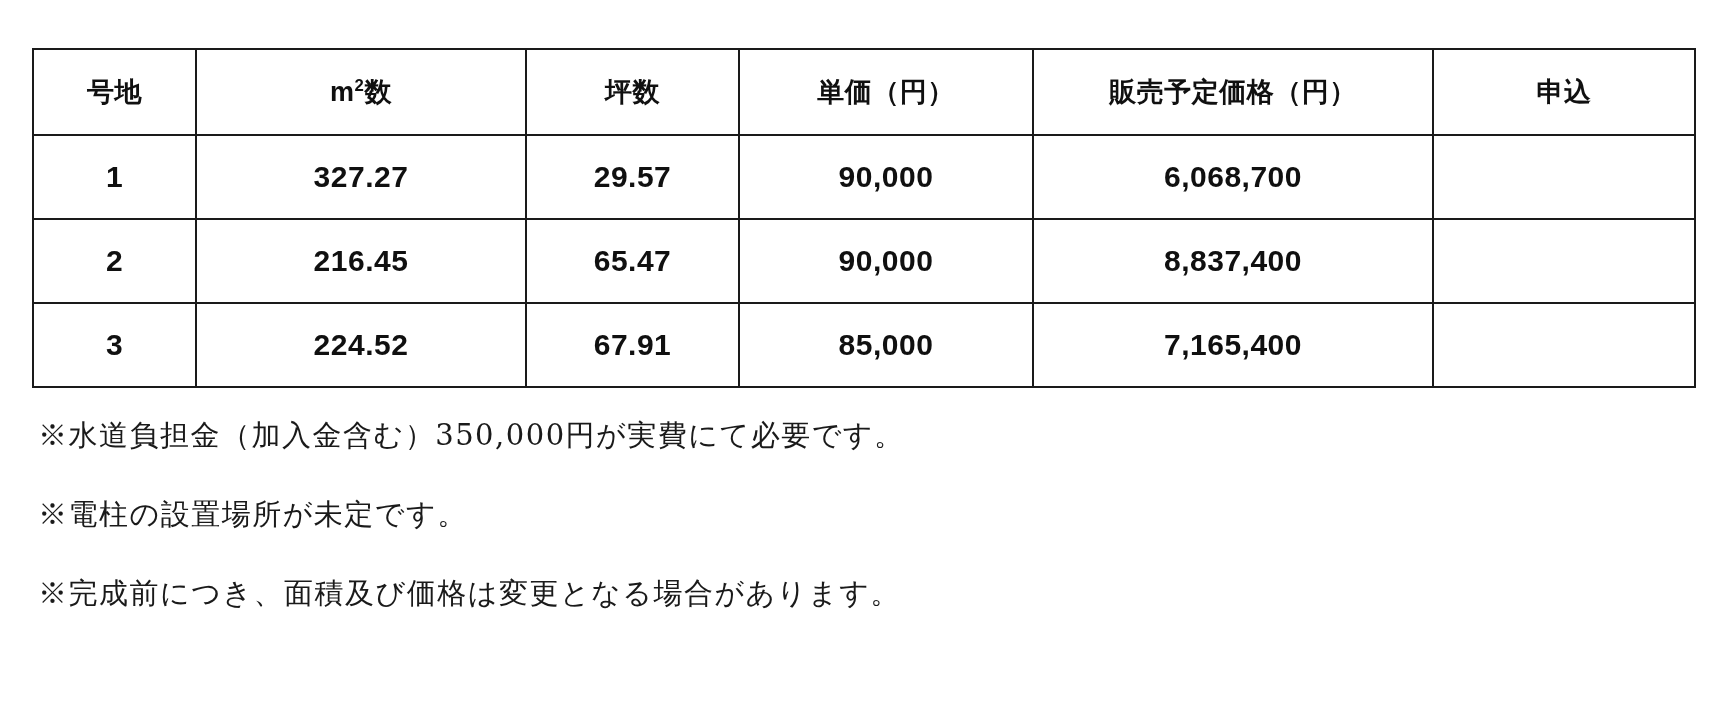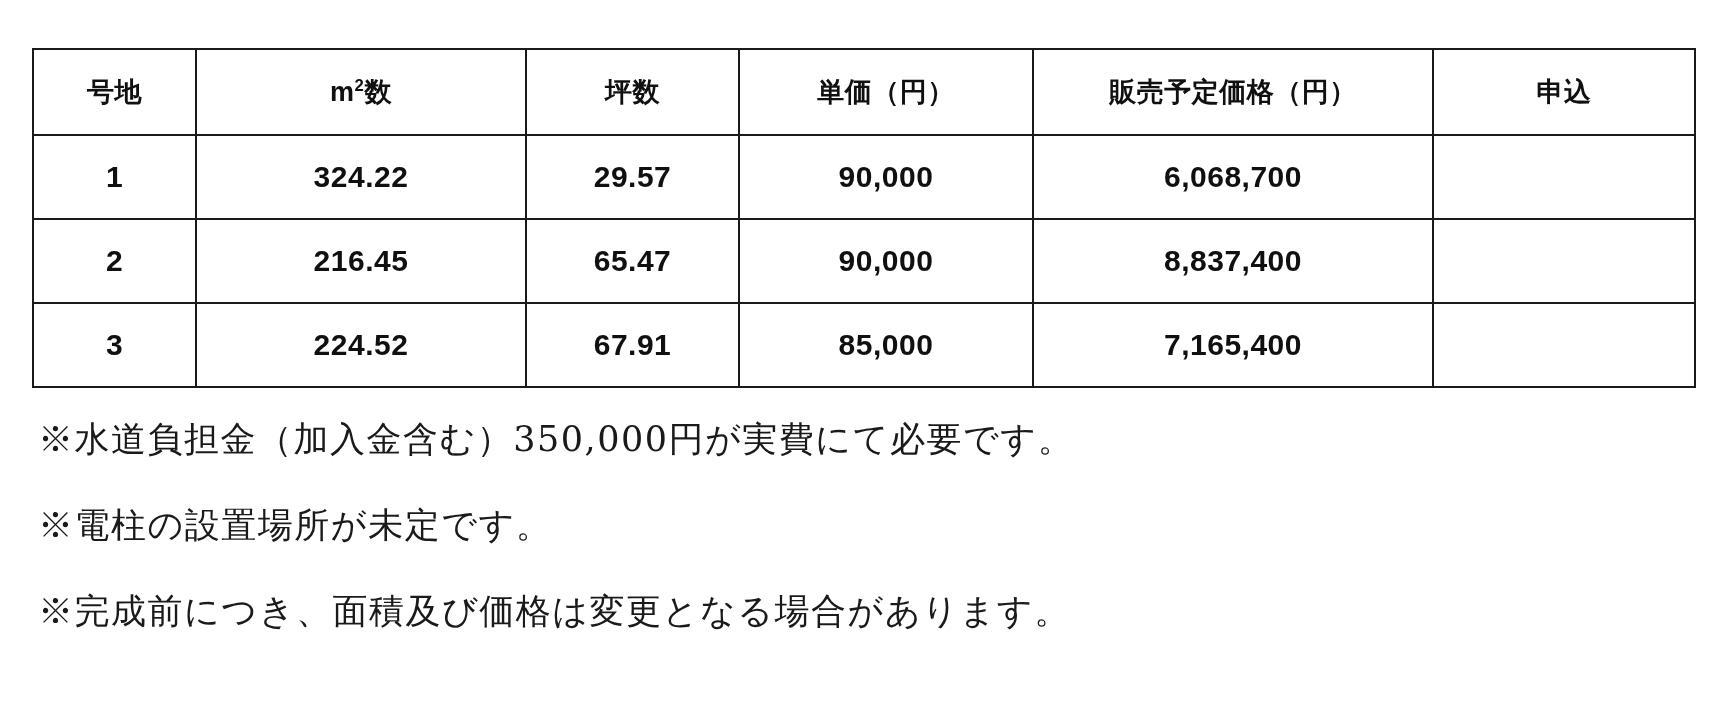--- a/index.html
+++ b/index.html
@@ -55,21 +55,21 @@
   .sup2 {
     font-size: 0.62em;
     vertical-align: super;
     line-height: 0;
   }
   .notes {
     margin-top: 30px;
     padding-left: 6px;
   }
   .note-line {
-    font-size: 35px;
+    font-size: 29px;
     line-height: 1.2;
     color: #1a1a1a;
     margin-bottom: 44px;
     letter-spacing: 1.5px;
     font-family: "DejaVu Serif", "Liberation Serif", serif;
     font-weight: 500;
   }
   .note-line:last-child { margin-bottom: 0; }
 </style>
 </head>
@@ -92,21 +92,21 @@
         <th><span>m</span><span class="sup2">2</span><span>数</span></th>
         <th>坪数</th>
         <th>単価（円）</th>
         <th>販売予定価格（円）</th>
         <th>申込</th>
       </tr>
     </thead>
     <tbody>
       <tr>
         <td>1</td>
-        <td>324.22</td>
+        <td>327.27</td>
         <td>29.57</td>
         <td>90,000</td>
         <td>6,068,700</td>
         <td></td>
       </tr>
       <tr>
         <td>2</td>
         <td>216.45</td>
         <td>65.47</td>
         <td>90,000</td>

